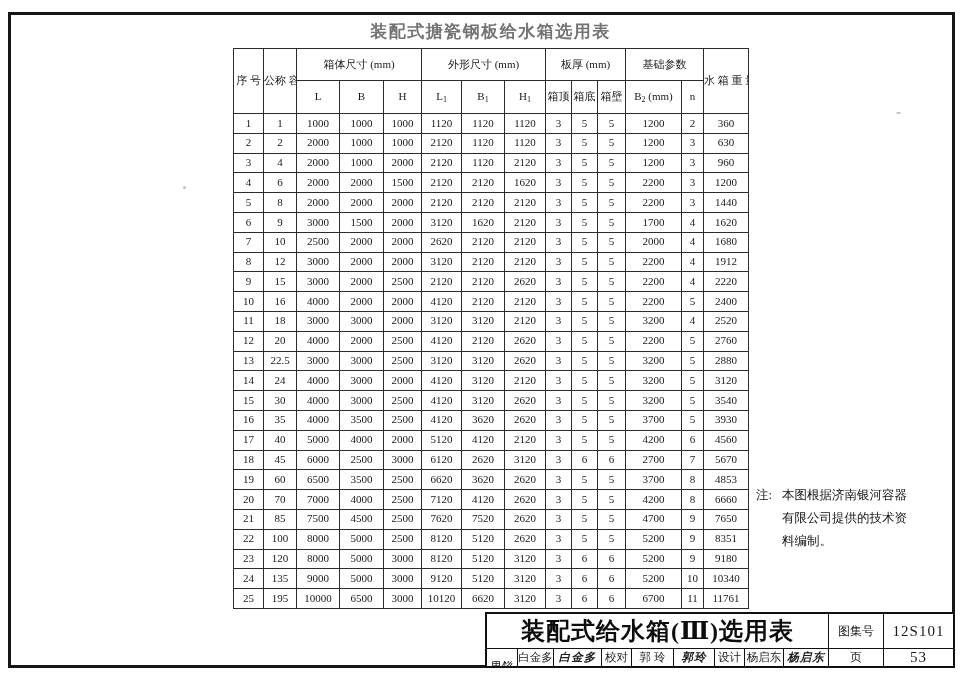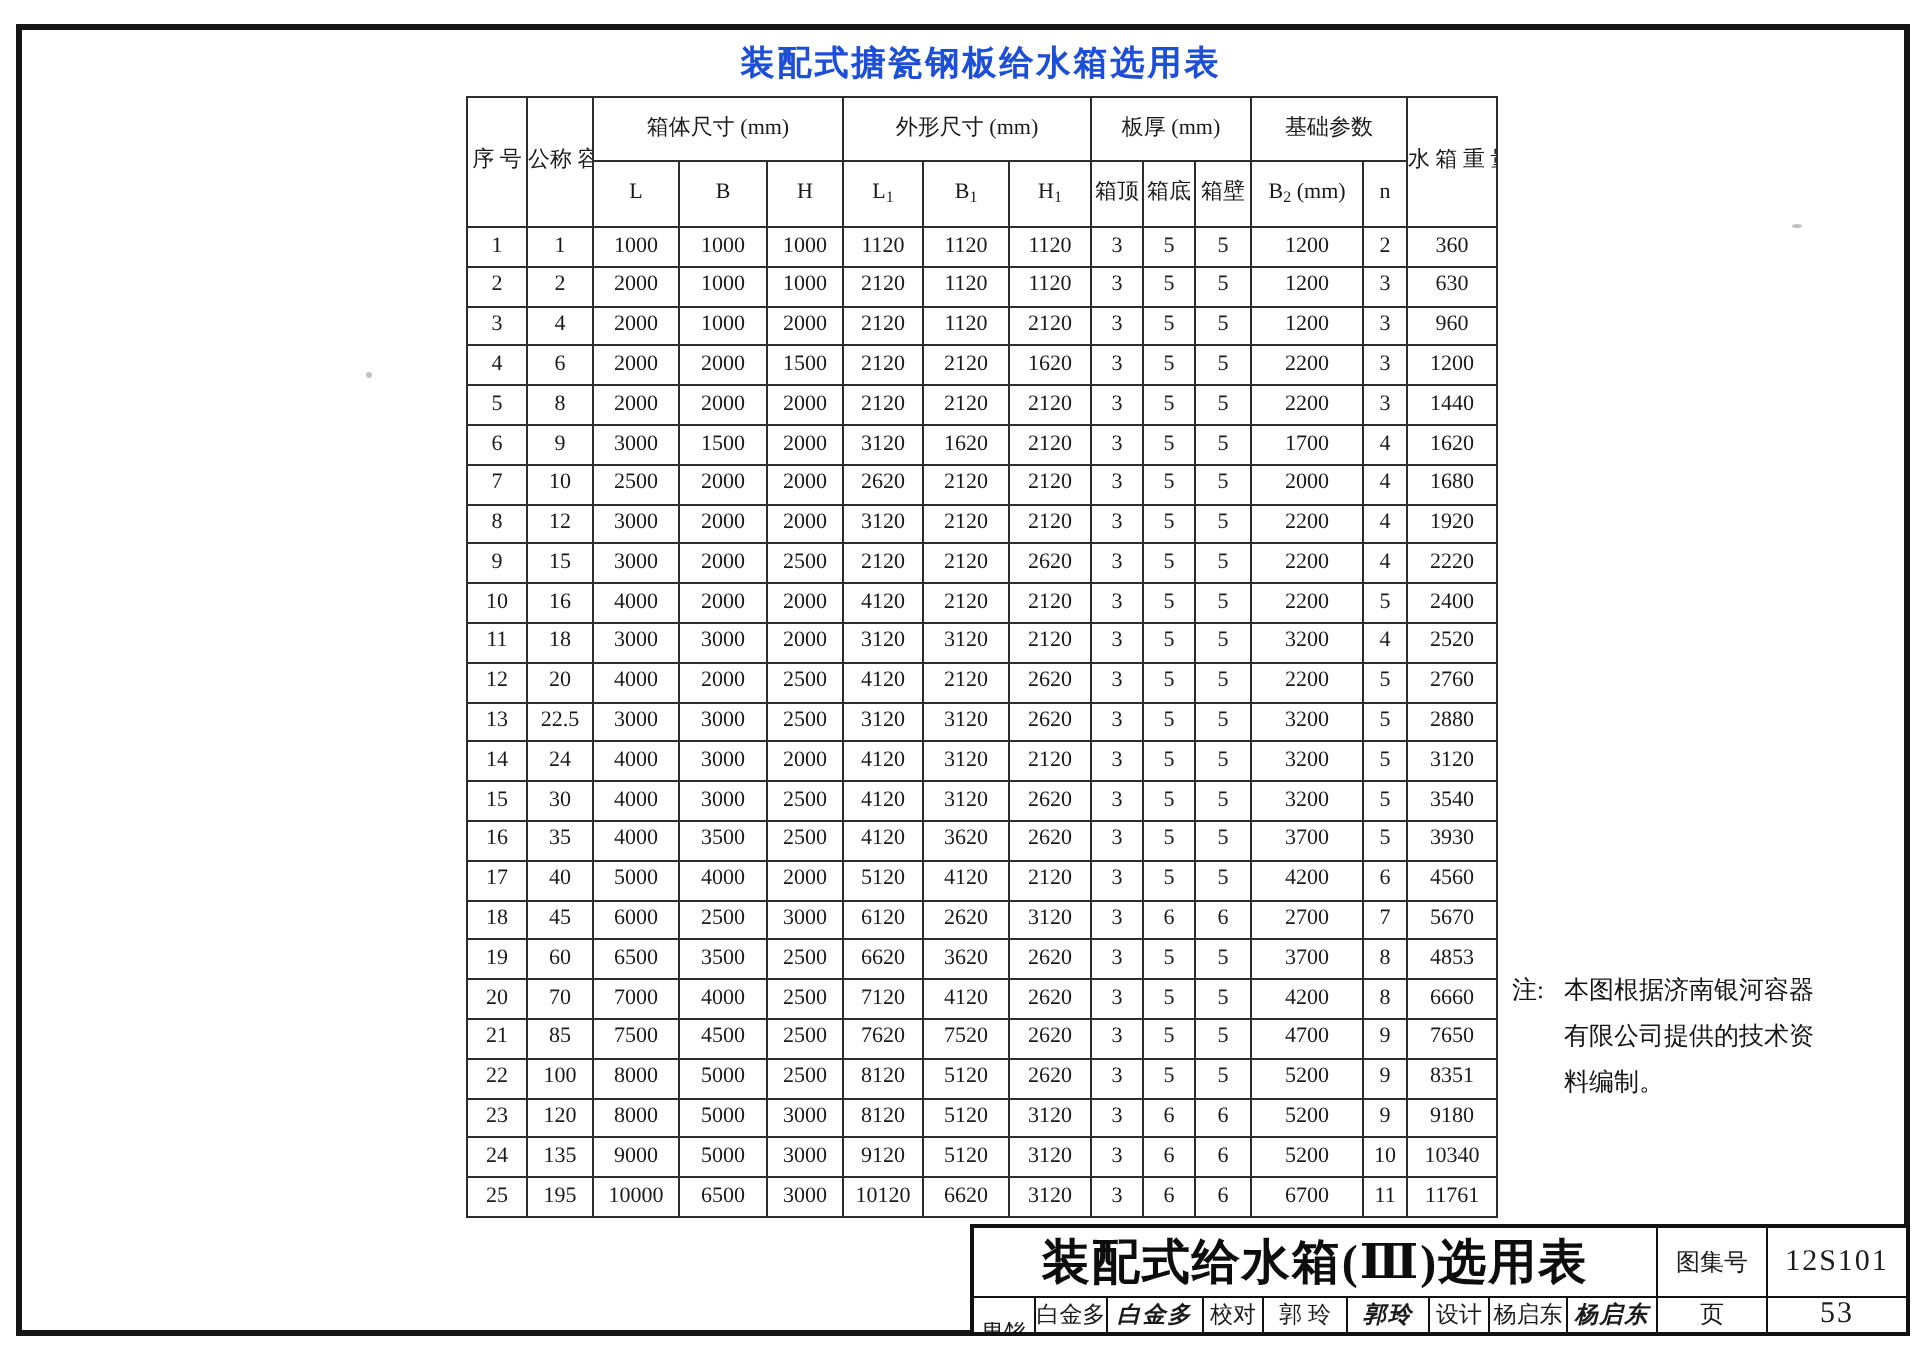--- a/index.html
+++ b/index.html
@@ -8,21 +8,21 @@
     width:965px; height:686px; position:relative; overflow:hidden;
     font-family:"Liberation Serif","DejaVu Serif",serif; color:#1b1b1b;
   }
   .frame {
     position:absolute; left:8px; top:12px; width:947px; height:656px;
     border:3px solid #161616; background:#ffffff;
   }
   .page-title {
     position:absolute; left:233px; top:20px; width:515px;
     text-align:center; font-size:17px; font-weight:bold; letter-spacing:1.5px;
-    color:#1d4ed8;
+    color:#737373;
   }
   table.sel {
     position:absolute; left:233px; top:48px; width:515px;
     border-collapse:collapse; table-layout:fixed;
   }
   table.sel th, table.sel td {
     border:1px solid #2c2c2c; text-align:center; vertical-align:middle;
     font-size:11px; font-weight:normal; color:#191919;
     padding:0; line-height:1.25; overflow:hidden; white-space:nowrap;
   }
@@ -240,21 +240,21 @@
         <td>2000</td>
         <td>2000</td>
         <td>3120</td>
         <td>2120</td>
         <td>2120</td>
         <td>3</td>
         <td>5</td>
         <td>5</td>
         <td>2200</td>
         <td>4</td>
-        <td>1920</td>
+        <td>1912</td>
       </tr>
       <tr>
         <td>9</td>
         <td>15</td>
         <td>3000</td>
         <td>2000</td>
         <td>2500</td>
         <td>2120</td>
         <td>2120</td>
         <td>2620</td>

